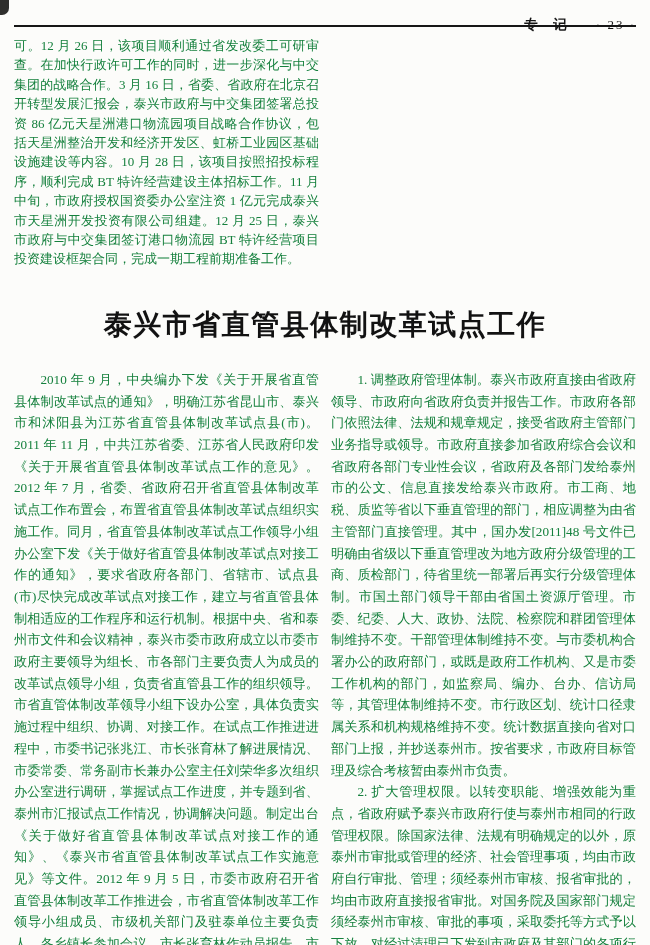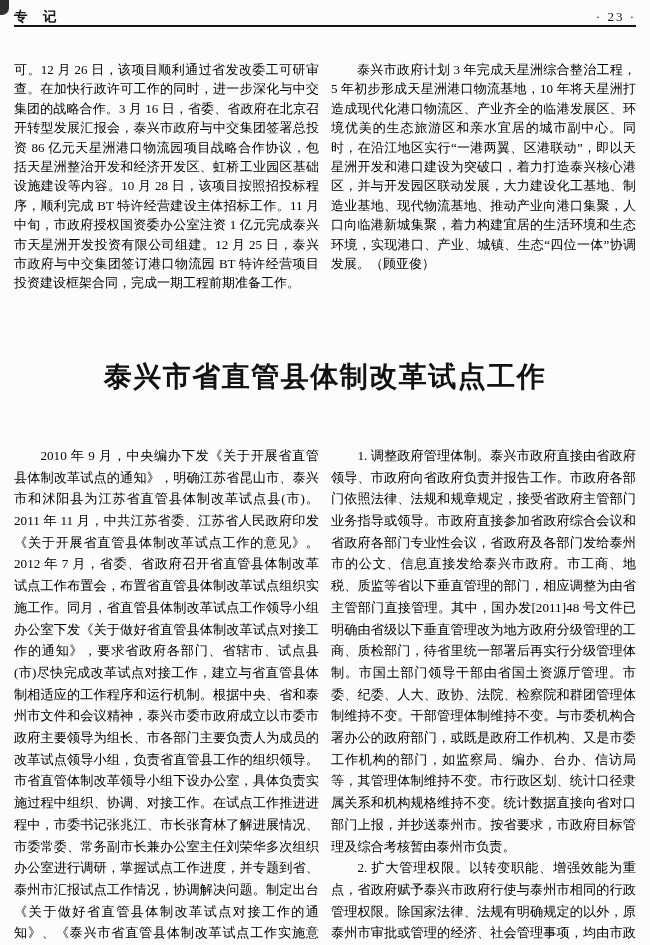--- a/index.html
+++ b/index.html
@@ -3,56 +3,55 @@
 <meta charset="utf-8">
 <style>
   * { margin:0; padding:0; box-sizing:border-box; }
   html,body { background:#e8e8e6; }
   body { width:650px; height:945px; overflow:hidden;
          font-family:"Liberation Serif","DejaVu Serif",serif; }
   .page { position:relative; width:650px; height:945px; background:#fcfcfa;
           color:#1b1b1b; padding:0 14px; overflow:hidden; }
   .scan-smudge { position:absolute; left:0; top:0; width:9px; height:15px;
                  background:#2f2f2d; border-bottom-right-radius:7px; }
-  .header-row { display:flex; justify-content:space-between; align-items:baseline;
-                padding-top:8px; height:22px; }
+  .header-row { display:flex; justify-content:flex-end; align-items:baseline;
+                padding-top:16px; height:22px; }
   .kicker { font-family:"Liberation Sans","DejaVu Sans",sans-serif;
             font-weight:700; font-size:13.5px; letter-spacing:1px; color:#141414; }
   .pageno { font-size:13px; margin-left:28px; letter-spacing:2px; color:#141414; }
   .header-rule { border-bottom:2.5px solid #161616; margin-top:3px; }
   .columns { display:flex; gap:12px; }
   .columns-top { margin-top:9px; }
-  .col { width:305px; text-align:justify; color:#000000;margin-top:24px; }
+  .col { width:305px; text-align:justify; color:#15803d; }
   .col-top { font-size:13px; line-height:19.4px; }
   .col-main { font-size:13.2px; line-height:21.7px; }
   .col p { margin:0; }
   .col p.indent { text-indent:2em; }
   .article-title { text-align:center;
             font-family:"Liberation Sans","DejaVu Sans",sans-serif;
             font-weight:700; font-size:28px; letter-spacing:1.5px; color:#121212;
-            margin:68px 0 28px; line-height:32px; }
+            margin:40px 0 28px; line-height:32px; }
 </style>
 </head>
 <body>
 
 <div class="page">
   <div class="scan-smudge"></div>
 
   <div class="header-row">
     <span class="kicker">专　记</span>
     <span class="pageno">· 23 ·</span>
   </div>
   <div class="header-rule"></div>
 
   <div class="columns columns-top">
     <div class="col col-top">
         <p>可。12 月 26 日，该项目顺利通过省发改委工可研审查。在加快行政许可工作的同时，进一步深化与中交集团的战略合作。3 月 16 日，省委、省政府在北京召开转型发展汇报会，泰兴市政府与中交集团签署总投资 86 亿元天星洲港口物流园项目战略合作协议，包括天星洲整治开发和经济开发区、虹桥工业园区基础设施建设等内容。10 月 28 日，该项目按照招投标程序，顺利完成 BT 特许经营建设主体招标工作。11 月中旬，市政府授权国资委办公室注资 1 亿元完成泰兴市天星洲开发投资有限公司组建。12 月 25 日，泰兴市政府与中交集团签订港口物流园 BT 特许经营项目投资建设框架合同，完成一期工程前期准备工作。</p>
       </div>
     <div class="col col-top">
-        <p class="indent">泰兴市政府计划 3 年完成天星洲综合整治工程，5 年初步形成天星洲港口物流基地，10 年将天星洲打造成现代化港口物流区、产业齐全的临港发展区、环境优美的生态旅游区和亲水宜居的城市副中心。同时，在沿江地区实行“一港两翼、区港联动”，即以天星洲开发和港口建设为突破口，着力打造泰兴核心港区，并与开发园区联动发展，大力建设化工基地、制造业基地、现代物流基地、推动产业向港口集聚，人口向临港新城集聚，着力构建宜居的生活环境和生态环境，实现港口、产业、城镇、生态“四位一体”协调发展。（顾亚俊）</p>
       </div>
   </div>
 
   <h1 class="article-title">泰兴市省直管县体制改革试点工作</h1>
 
   <div class="columns">
     <div class="col col-main">
         <p class="indent">2010 年 9 月，中央编办下发《关于开展省直管县体制改革试点的通知》，明确江苏省昆山市、泰兴市和沭阳县为江苏省直管县体制改革试点县(市)。2011 年 11 月，中共江苏省委、江苏省人民政府印发《关于开展省直管县体制改革试点工作的意见》。2012 年 7 月，省委、省政府召开省直管县体制改革试点工作布置会，布置省直管县体制改革试点组织实施工作。同月，省直管县体制改革试点工作领导小组办公室下发《关于做好省直管县体制改革试点对接工作的通知》，要求省政府各部门、省辖市、试点县(市)尽快完成改革试点对接工作，建立与省直管县体制相适应的工作程序和运行机制。根据中央、省和泰州市文件和会议精神，泰兴市委市政府成立以市委市政府主要领导为组长、市各部门主要负责人为成员的改革试点领导小组，负责省直管县工作的组织领导。市省直管体制改革领导小组下设办公室，具体负责实施过程中组织、协调、对接工作。在试点工作推进进程中，市委书记张兆江、市长张育林了解进展情况、市委常委、常务副市长兼办公室主任刘荣华多次组织办公室进行调研，掌握试点工作进度，并专题到省、泰州市汇报试点工作情况，协调解决问题。制定出台《关于做好省直管县体制改革试点对接工作的通知》、《泰兴市省直管县体制改革试点工作实施意见》等文件。2012 年 9 月 5 日，市委市政府召开省直管县体制改革工作推进会，市省直管体制改革工作领导小组成员、市级机关部门及驻泰单位主要负责人、各乡镇长参加会议，市长张育林作动员报告，市委书记张兆江作重要讲话。会议结束后，各单位根据要求，做了以</p>
       </div>
     <div class="col col-main">

